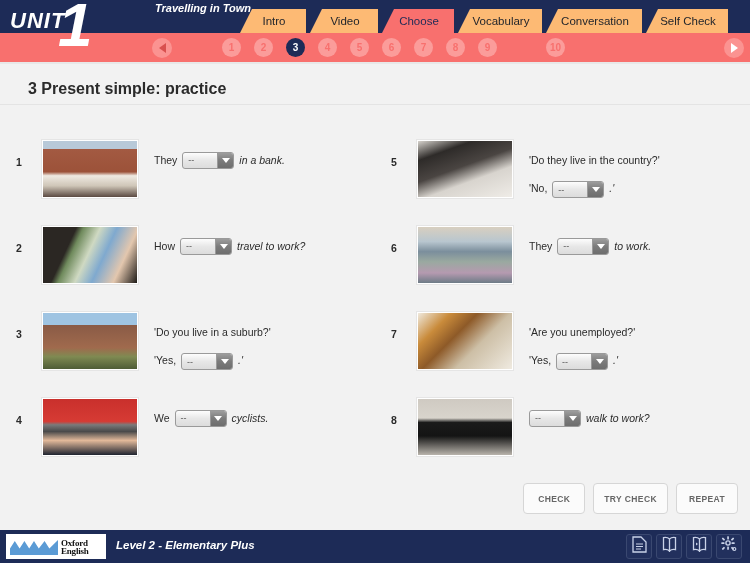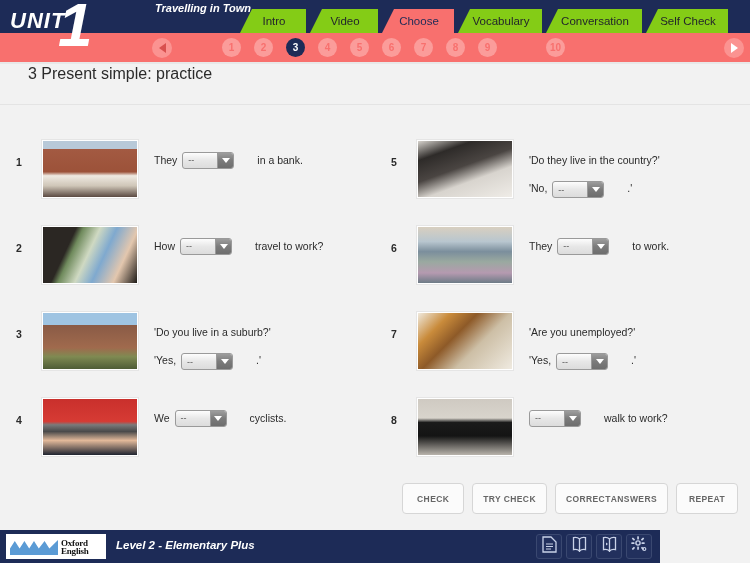--- a/index.html
+++ b/index.html
@@ -39,21 +39,21 @@
     position: absolute; left: 108px; top: 2px; width: 190px; text-align: center;
     color: #ffffff; font-size: 11px; font-weight: bold; font-style: italic;
     z-index: 6;
   }
 
   
   .tabs { position: absolute; top: 9px; left: 240px; height: 24px; display: flex; z-index: 5; }
   .tab {
     position: relative; height: 24px; line-height: 24px;
     padding: 0 12px 0 14px; font-size: 11.5px; color: #23262b;
-    background: #84cc16; margin-right: 4px;
+    background: #fdba74; margin-right: 4px;
     clip-path: polygon(12px 0, 100% 0, 100% 100%, 0 100%);
     text-align: center; white-space: nowrap;
   }
   .tab.active { background: #f8706e; color: #1d2b57; }
 
   
   .pager { position: absolute; top: 35px; left: 0; width: 750px; height: 26px; z-index: 5; }
   .nav-arrow {
     position: absolute; top: 3px; width: 20px; height: 20px; border-radius: 50%;
     background: #fb9391; display: flex; align-items: center; justify-content: center;
@@ -64,22 +64,22 @@
   .tri-r { width: 0; height: 0; border-top: 5px solid transparent; border-bottom: 5px solid transparent; border-left: 7px solid #ffffff; }
   .dot {
     position: absolute; top: 3px; width: 19px; height: 19px; border-radius: 50%;
     background: #fb9c9a; color: #f8706e; font-size: 10px; font-weight: bold;
     display: flex; align-items: center; justify-content: center;
   }
   .dot.active { background: #1d2b57; color: #ffffff; }
 
   
   .page-title {
-    position: absolute; left: 28px; top: 65px;
-    font-size: 16px; font-weight: normal; color: #2b2b2b;
+    position: absolute; left: 28px; top: 80px;
+    font-size: 16px; font-weight: bold; color: #2b2b2b;
   }
   .title-rule {
     position: absolute; left: 0; top: 104px; width: 750px; height: 1px; background: #e4e4e4;
   }
   .instruction {
     position: absolute; left: 28px; top: 112px;
     font-size: 10.5px; color: #9a9a9a;
   }
 
   .exercise-area { position: absolute; left: 0; top: 140px; width: 750px; height: 340px; }
@@ -94,21 +94,21 @@
     box-shadow: 0 0 0 1px rgba(0,0,0,0.05);
   }
   .sentence { position: absolute; left: 154px; top: 10px; width: 210px; }
   .line {
     display: flex; align-items: center; flex-wrap: wrap;
     font-size: 10.5px; color: #2b2b2b; line-height: 20px; min-height: 20px;
   }
   .line + .line { margin-top: 8px; align-items: flex-end; }
   .word { margin-right: 4px; white-space: nowrap; }
   .word.pre { margin-right: 5px; }
-  .word.post { margin-left: 23px; }
+  .word.post { margin-left: 5px; font-style: italic; }
 
   
   .dd {
     display: inline-flex; align-items: stretch; height: 17px; width: 52px;
     border: 1px solid #9a9a9a; border-radius: 3px; overflow: hidden;
     background: linear-gradient(to bottom, #fdfdfd 0%, #e7e7e7 50%, #dcdcdc 100%);
     vertical-align: middle;
   }
   .dd-val {
     flex: 1; font-size: 9px; color: #555; display: flex; align-items: center;
@@ -131,21 +131,21 @@
   .action-btn {
     min-width: 62px; height: 31px; border: 1px solid #d6d6d6; border-radius: 4px;
     background: #fbfbfb; color: #666; font-size: 8.5px; font-weight: bold;
     letter-spacing: 0.4px; display: flex; align-items: center;
     justify-content: center; text-align: right; padding: 0 10px; line-height: 10px;
   }
   .action-btn span { display: block; }
 
   
   .footer {
-    position: absolute; left: 0; bottom: 0; width: 660px; height: 33px;
+    position: absolute; left: 0; bottom: 0; width: 750px; height: 33px;
     background: #1d2b57;
   }
   .logo-box {
     position: absolute; left: 6px; top: 4px; width: 100px; height: 25px;
     background: #ffffff; display: flex; align-items: center;
   }
   .logo-my {
     width: 48px; height: 17px; margin-left: 4px;
     background: #5b9bd5;
     clip-path: polygon(0 62%, 10% 18%, 20% 62%, 30% 18%, 40% 62%, 50% 18%, 60% 62%,
@@ -352,24 +352,20 @@
         </div>
       </div>
     </div>
 
   <div class="actions" id="actions">
       <div class="action-btn">
         <span>CHECK</span>
       </div>
       <div class="action-btn">
         <span>TRY CHECK</span>
-      </div>
-      <div class="action-btn">
-        <span>CORRECT</span>
-        <span>ANSWERS</span>
       </div>
       <div class="action-btn">
         <span>REPEAT</span>
       </div>
     </div>
 
   <div class="footer">
     <div class="logo-box">
       <div class="logo-my"></div>
       <div class="logo-ox">

